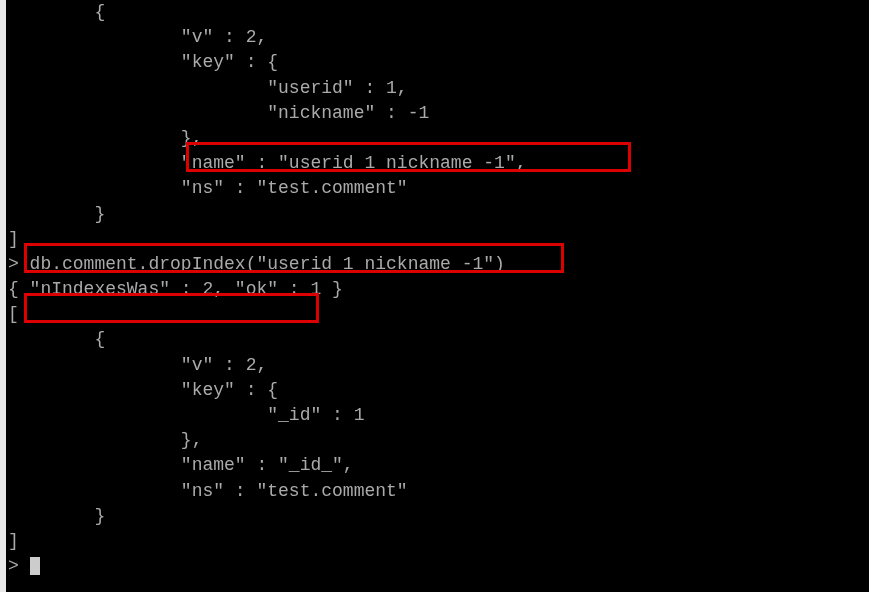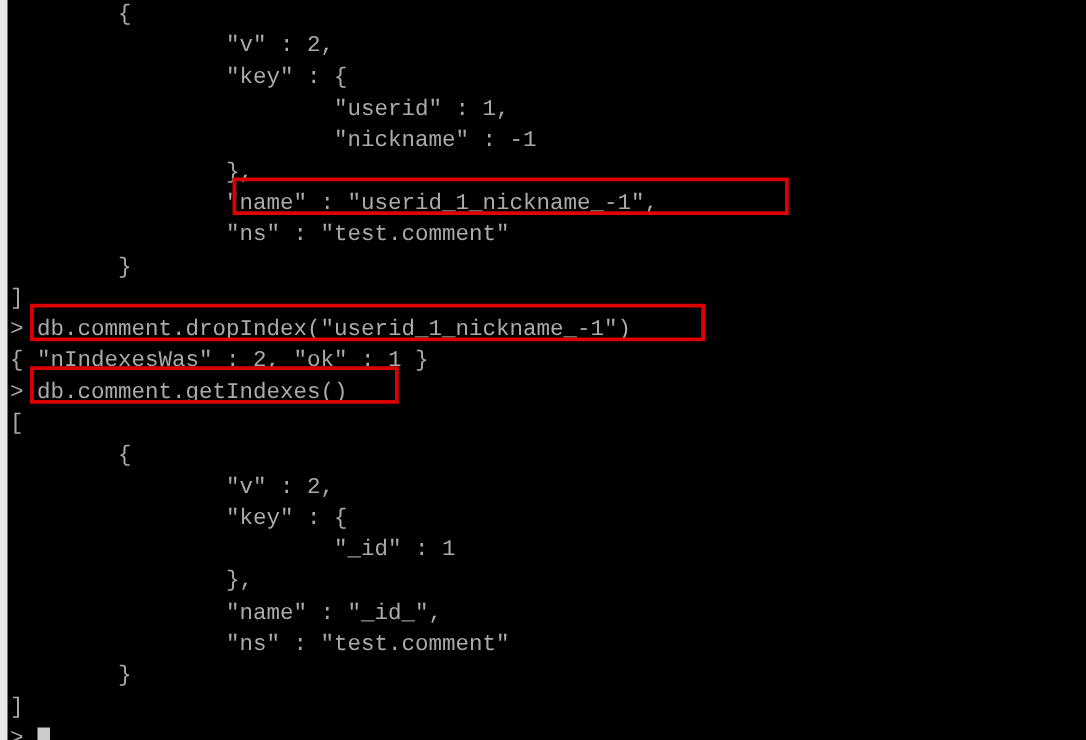--- a/index.html
+++ b/index.html
@@ -59,21 +59,20 @@
   <div class="line">                "key" : {</div>
   <div class="line">                        "userid" : 1,</div>
   <div class="line">                        "nickname" : -1</div>
   <div class="line">                },</div>
   <div class="line">                "name" : "userid_1_nickname_-1",</div>
   <div class="line">                "ns" : "test.comment"</div>
   <div class="line">        }</div>
   <div class="line">]</div>
   <div class="line">&gt; db.comment.dropIndex("userid_1_nickname_-1")</div>
   <div class="line">{ "nIndexesWas" : 2, "ok" : 1 }</div>
-  <div class="line">&gt; db.comment.getIndexes()</div>
   <div class="line">[</div>
   <div class="line">        {</div>
   <div class="line">                "v" : 2,</div>
   <div class="line">                "key" : {</div>
   <div class="line">                        "_id" : 1</div>
   <div class="line">                },</div>
   <div class="line">                "name" : "_id_",</div>
   <div class="line">                "ns" : "test.comment"</div>
   <div class="line">        }</div>
   <div class="line">]</div>

